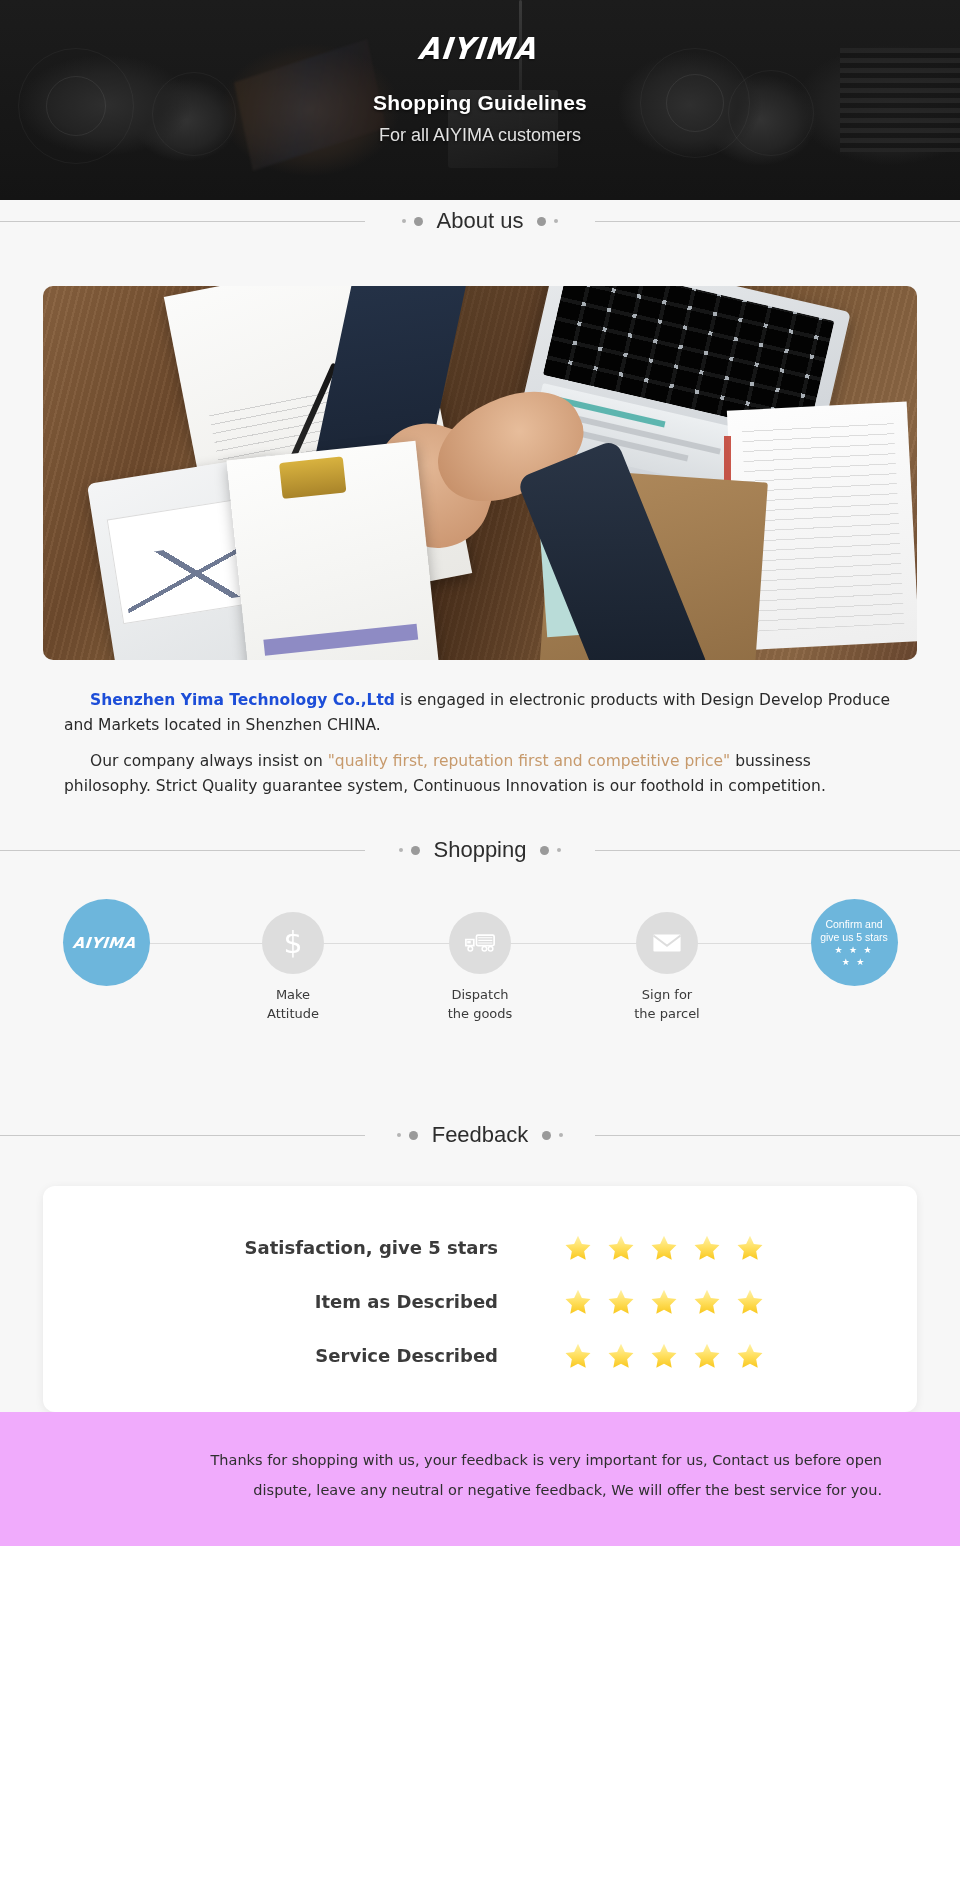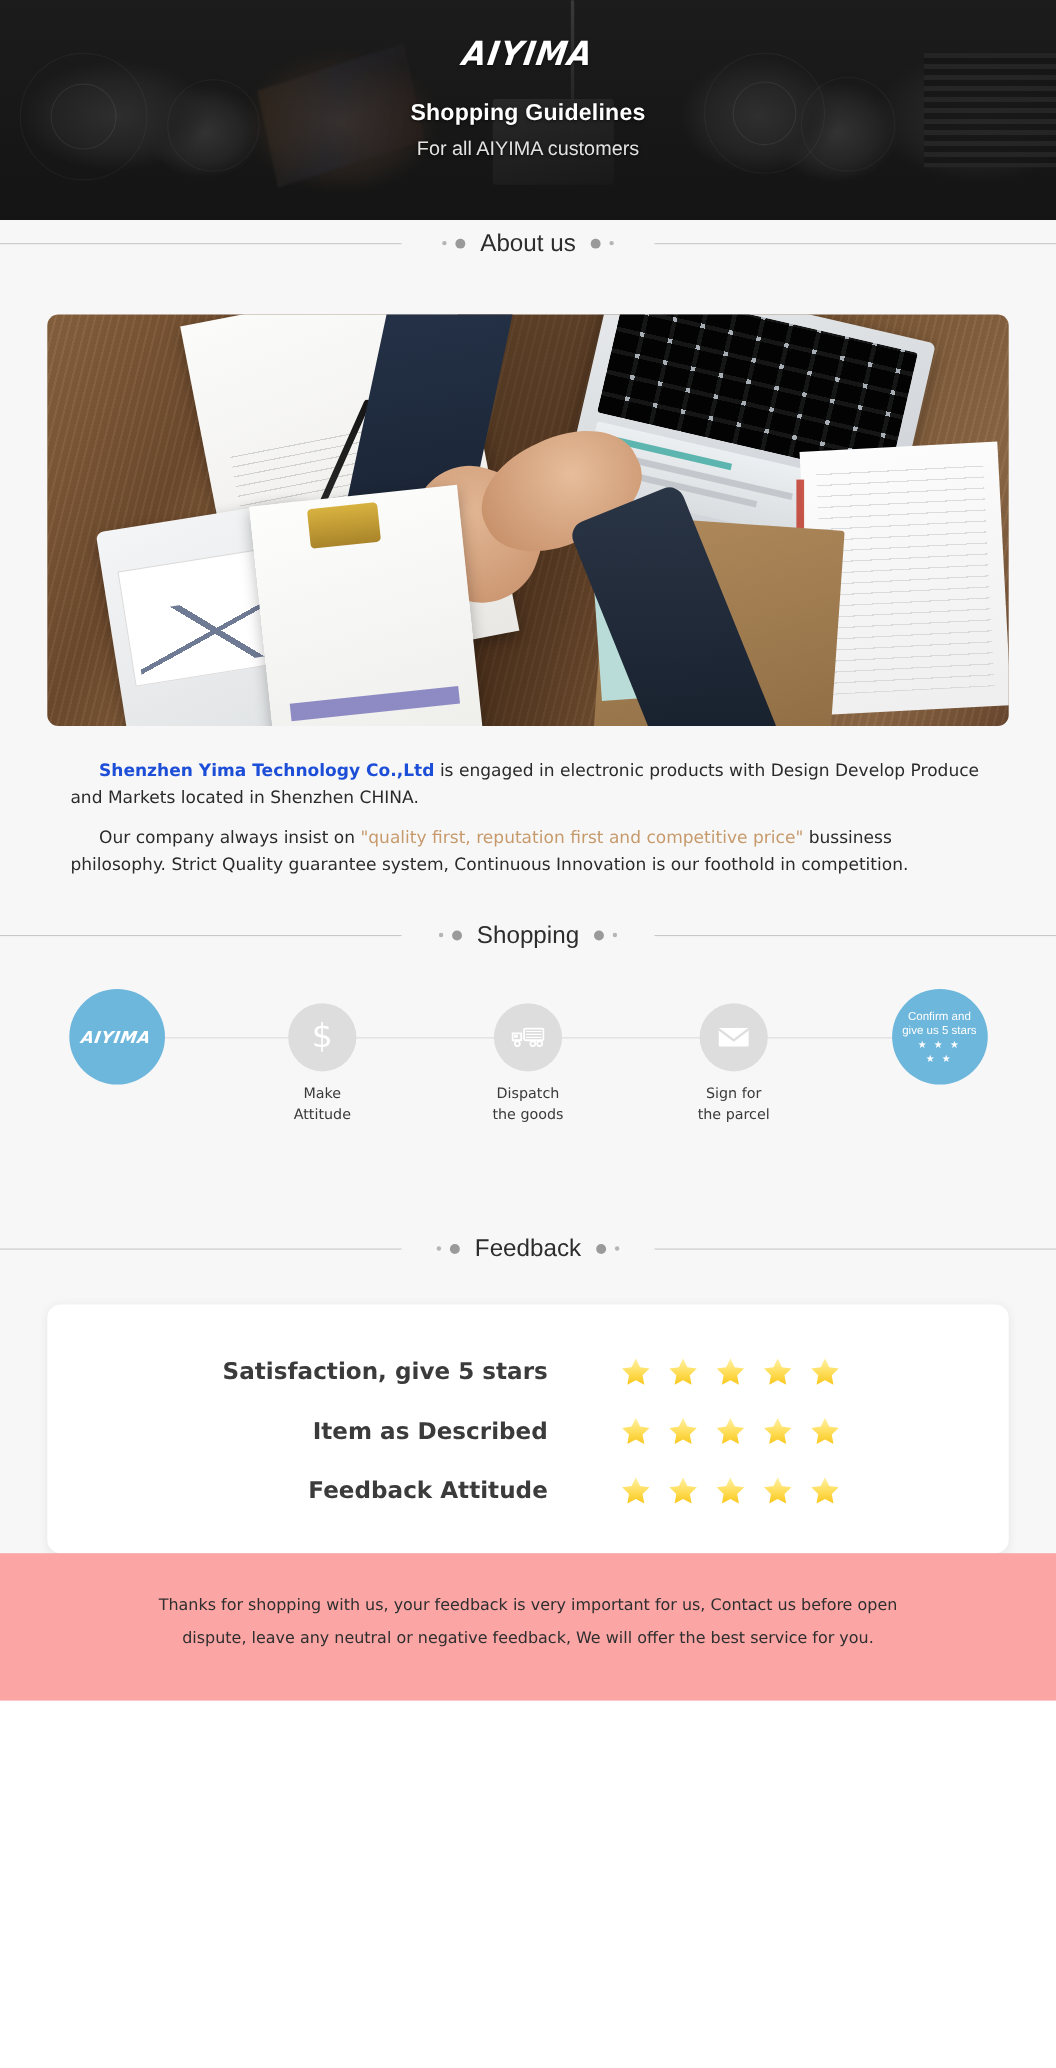--- a/index.html
+++ b/index.html
@@ -426,44 +426,44 @@
   }
   .fb-row {
     display: flex;
     align-items: center;
     height: 54px;
   }
   .fb-label {
     width: 455px;
     text-align: right;
     padding-right: 0;
-    font-size: 21px;
+    font-size: 18px;
     font-weight: 700;
     color: #3b3b3b;
     font-family: "DejaVu Sans", sans-serif;
   }
   .fb-stars {
     padding-left: 66px;
     font-size: 25px;
     letter-spacing: 3px;
     line-height: 1;
     white-space: nowrap;
   }
   .star {
     display: inline-block;
     width: 28px; height: 28px;
     margin-right: 5px;
     vertical-align: middle;
   }
 
   
   .footer-note {
-    text-align: center;
+    text-align: right;
     padding: 34px 78px 40px 78px;
-    background: #fca5a5;
+    background: #f0abfc;
   }
   .footer-note p {
     font-family: "DejaVu Sans", sans-serif;
     font-size: 14.5px;
     line-height: 2.05;
     color: #2f2f2f;
   }
 </style>
 </head>
 <body>
@@ -676,21 +676,21 @@
         <svg class="star" viewBox="0 0 24 24">
             <path d="M12 1.6l3.3 6.9 7.4 1-5.4 5.2 1.3 7.4L12 18.6 5.4 22.1l1.3-7.4L1.3 9.5l7.4-1z" fill="url(#g1)"></path>
           </svg>
         <svg class="star" viewBox="0 0 24 24">
             <path d="M12 1.6l3.3 6.9 7.4 1-5.4 5.2 1.3 7.4L12 18.6 5.4 22.1l1.3-7.4L1.3 9.5l7.4-1z" fill="url(#g1)"></path>
           </svg>
       </div>
     </div>
 
     <div class="fb-row">
-      <div class="fb-label">Feedback Attitude</div>
+      <div class="fb-label">Service Described</div>
       <div class="fb-stars">
         <svg class="star" viewBox="0 0 24 24">
             <path d="M12 1.6l3.3 6.9 7.4 1-5.4 5.2 1.3 7.4L12 18.6 5.4 22.1l1.3-7.4L1.3 9.5l7.4-1z" fill="url(#g1)"></path>
           </svg>
         <svg class="star" viewBox="0 0 24 24">
             <path d="M12 1.6l3.3 6.9 7.4 1-5.4 5.2 1.3 7.4L12 18.6 5.4 22.1l1.3-7.4L1.3 9.5l7.4-1z" fill="url(#g1)"></path>
           </svg>
         <svg class="star" viewBox="0 0 24 24">
             <path d="M12 1.6l3.3 6.9 7.4 1-5.4 5.2 1.3 7.4L12 18.6 5.4 22.1l1.3-7.4L1.3 9.5l7.4-1z" fill="url(#g1)"></path>
           </svg>

